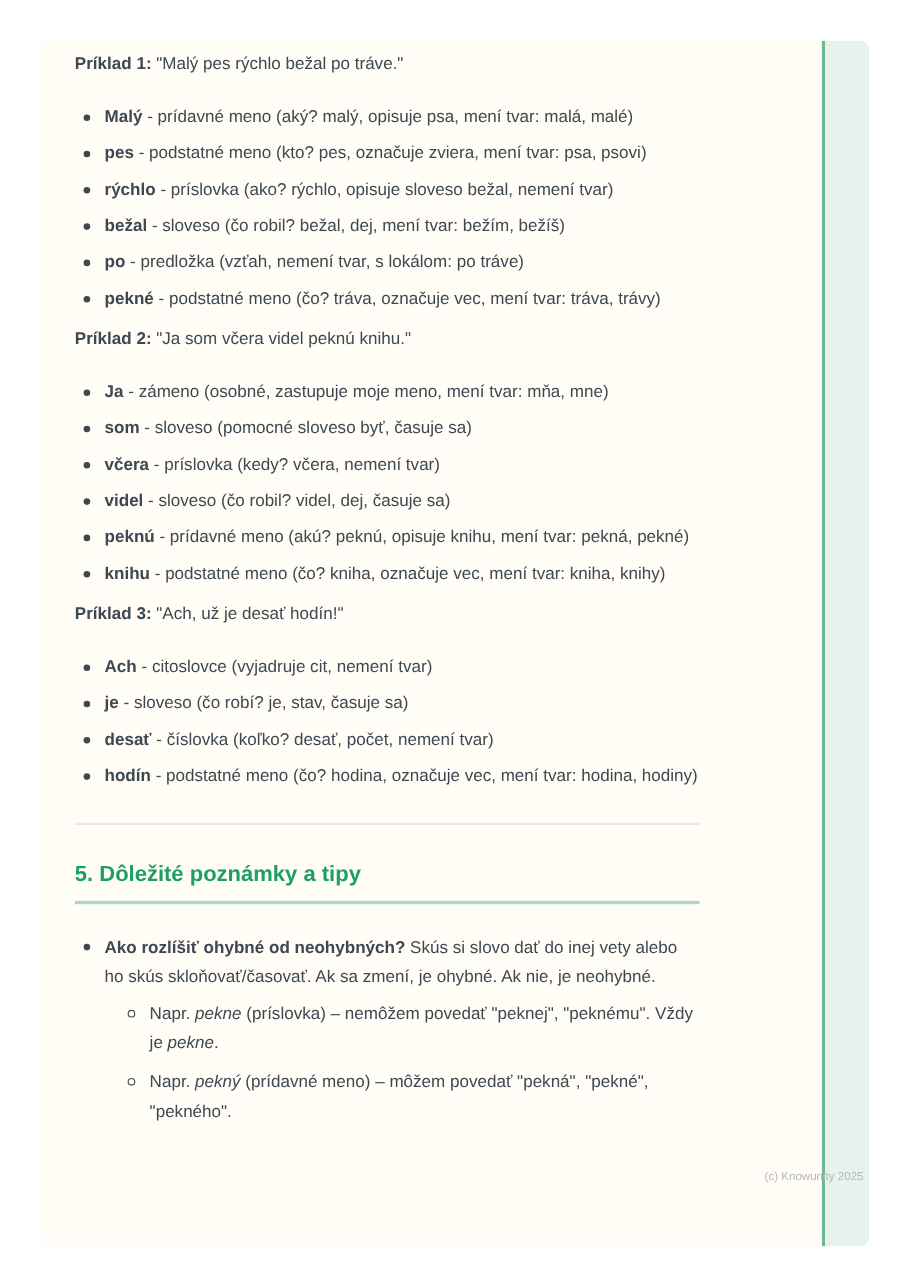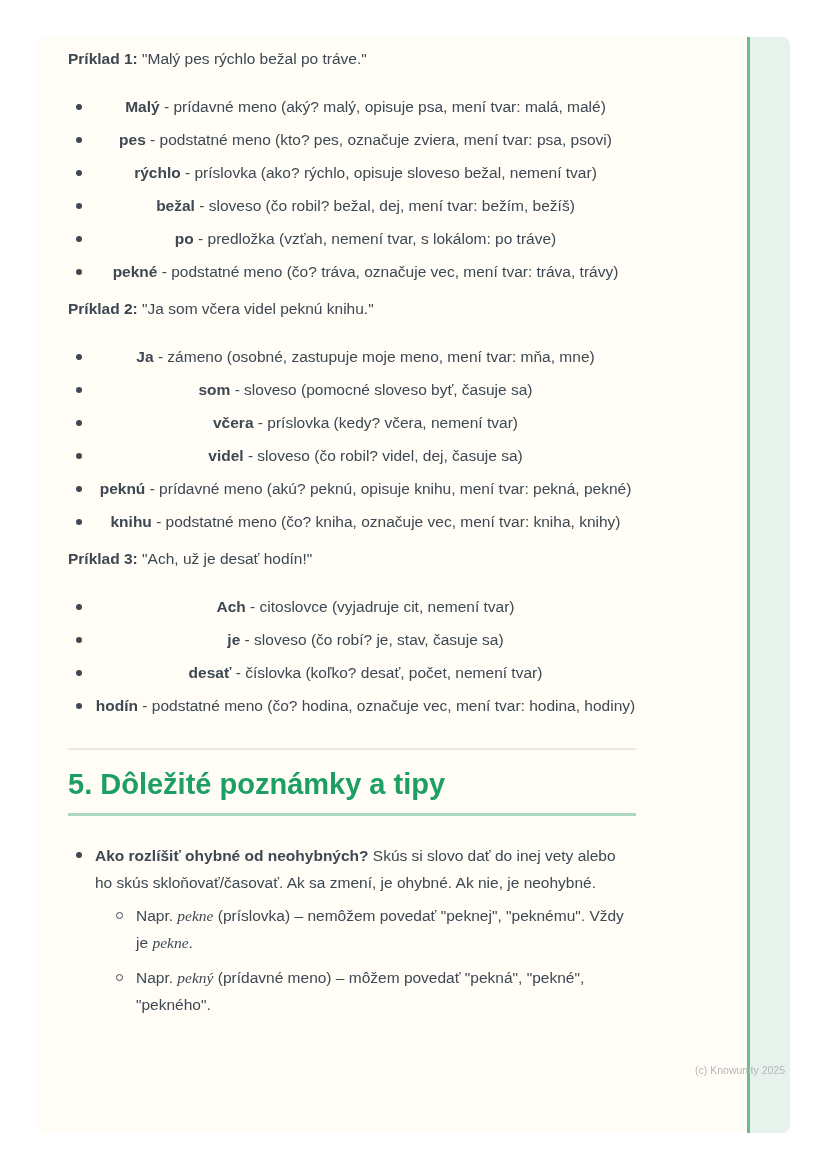--- a/index.html
+++ b/index.html
@@ -20,44 +20,44 @@
     border-radius:0 8px 8px 0;
   }
   .content {
     position:absolute; left:31px; top:10px; width:568px;
     color:var(--body-text,#3d4852); font-size:15.5px;
   }
   .ex-head { margin:13px 0 2px; line-height:24px; }
   .ex-head strong { font-weight:700; color:var(--body-text,#3d4852); }
   #examples > .ex-head:first-child { margin-top:0; }
   ul { list-style:none; margin:24px 0 0; padding:0 0 0 8px; }
-  .ex-list li { position:relative; padding-left:19px; margin-bottom:9px; line-height:24px;text-align:center; }
+  .ex-list li { position:relative; padding-left:19px; margin-bottom:9px; line-height:24px; }
   .w { font-weight:700; }
   .dot {
     position:absolute; left:0; top:9px; width:6px; height:6px;
     border-radius:50%; background:var(--body-text,#3d4852);
   }
   hr.divider { border:none; border-top:2px solid var(--divider,#e8e8e8); margin:30px 0 0; }
   h2 {
-    margin:18px 0 0; font-size:29px; font-weight:700;
+    margin:34px 0 0; font-size:20px; font-weight:700;
     color:var(--heading,#1d9e63);
     border-bottom:3px solid var(--underline,#a9d7c3);
     padding-bottom:12px;
   }
   .notes { margin-top:26px; padding-left:8px; }
   .notes > li { position:relative; padding-left:19px; line-height:27px; margin-bottom:26px; }
   .notes strong { font-weight:700; }
   .notes .dot { top:10px; }
   .sub { margin:6px 0 0; padding:0 0 0 21px; }
   .sub li { position:relative; padding-left:20px; line-height:27px; margin-bottom:8px; }
   .circle {
     position:absolute; left:0; top:10px; width:5px; height:5px;
     border:1.5px solid var(--body-text,#3d4852); border-radius:50%; background:transparent;
   }
-  .it { font-style:italic;font-family:Liberation Serif, serif; }
+  .it { font-style:italic; }
   .footer {
     position:absolute; top:1064px; right:43px; z-index:2;
     font-size:10.5px; color:var(--footer-text,#b3b7ba);
   }
 </style>
 </head>
 <body>
 
 <div class="page">
   <div class="strip"></div>

